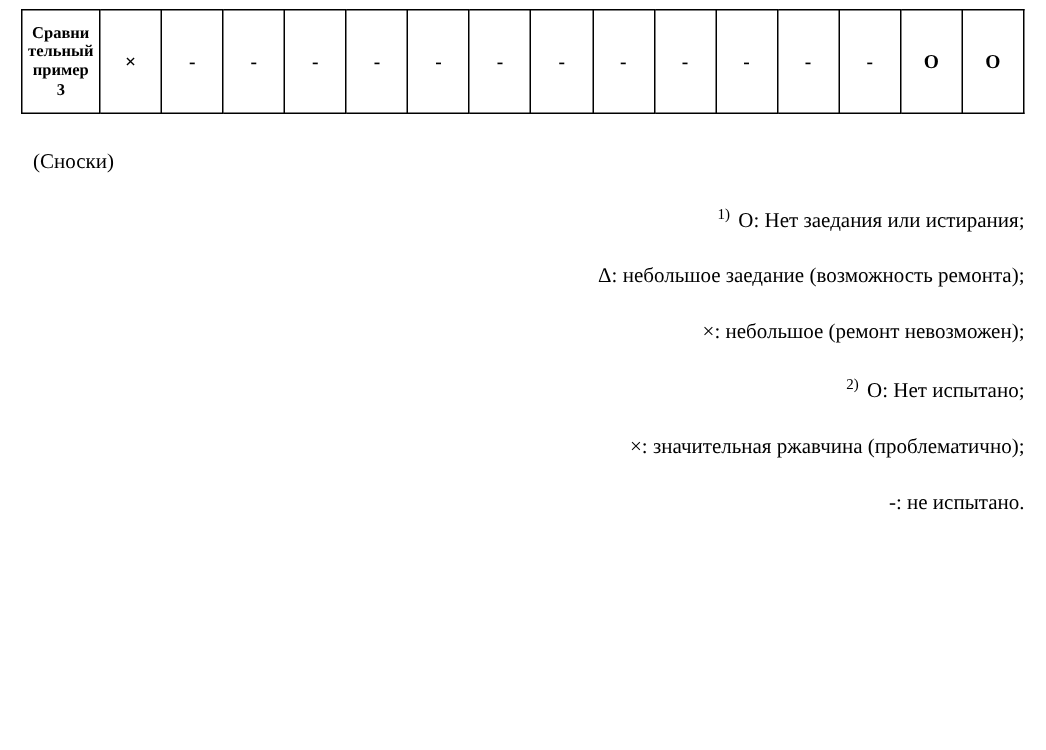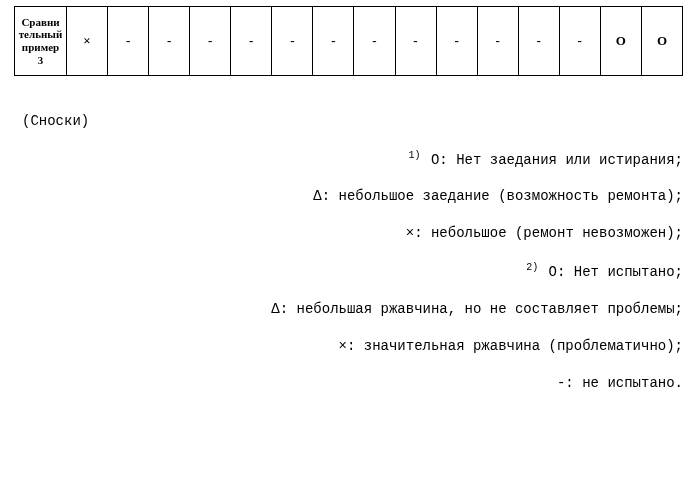--- a/index.html
+++ b/index.html
@@ -30,23 +30,23 @@
     height: 64px;
     padding: 0;
   }
   table.data th.rowhdr {
     font-size: 11px;
     line-height: 1.15;
     padding: 2px 2px;
     width: 52px;
   }
   .notes {
-    margin-top: 36px;
+    margin-top: 24px;
     padding-left: 8px;
-    font-family: Liberation Mono, monospace;
+    font-family: Liberation Serif, serif;
     font-size: 14px;
     line-height: 1.35;
   }
   .notes .heading {
     margin-bottom: 18px;
   }
   .notes .line {
     margin: 0 0 18px 0;
     white-space: nowrap;
     text-align: right;
@@ -106,23 +106,20 @@
     </div>
     <div class="line indent">
       <span>×: небольшое (ремонт невозможен);</span>
     </div>
 
     <div class="line">
       <sup class="mark">2)</sup>
       <span>O: Нет испытано;</span>
     </div>
     <div class="line indent">
-      <span>Δ: небольшая ржавчина, но не составляет проблемы;</span>
-    </div>
-    <div class="line indent">
       <span>×: значительная ржавчина (проблематично);</span>
     </div>
     <div class="line indent">
       <span>-: не испытано.</span>
     </div>
   </div>
 
 </div>
 
 </body></html>

